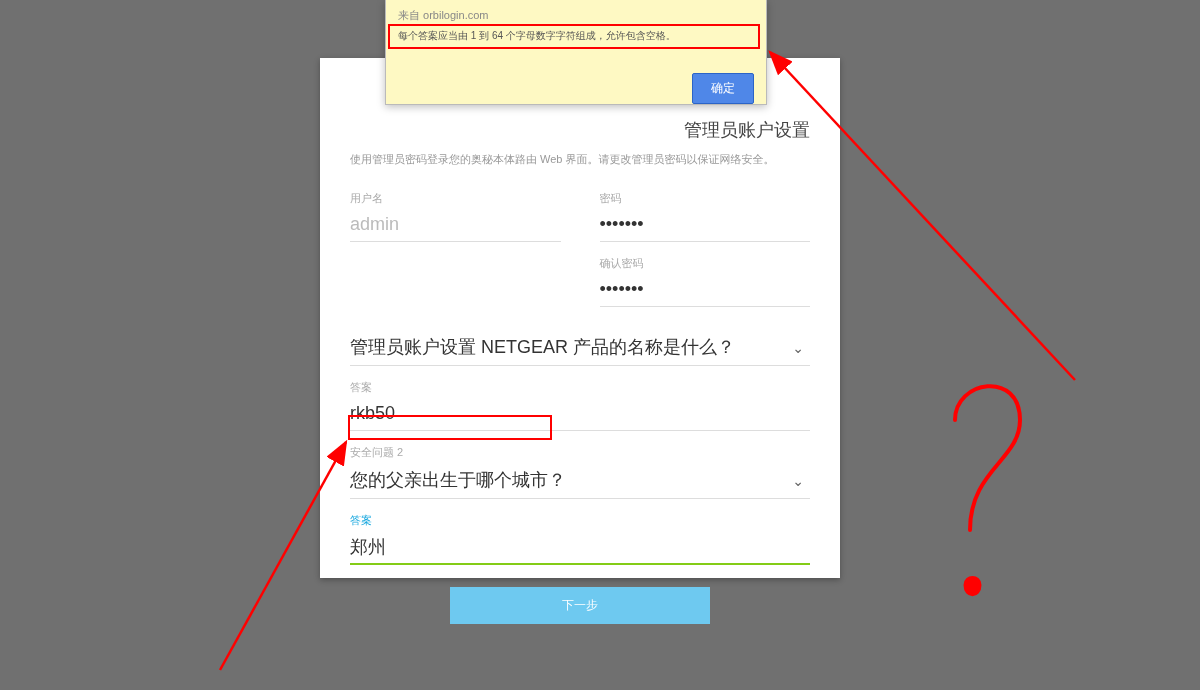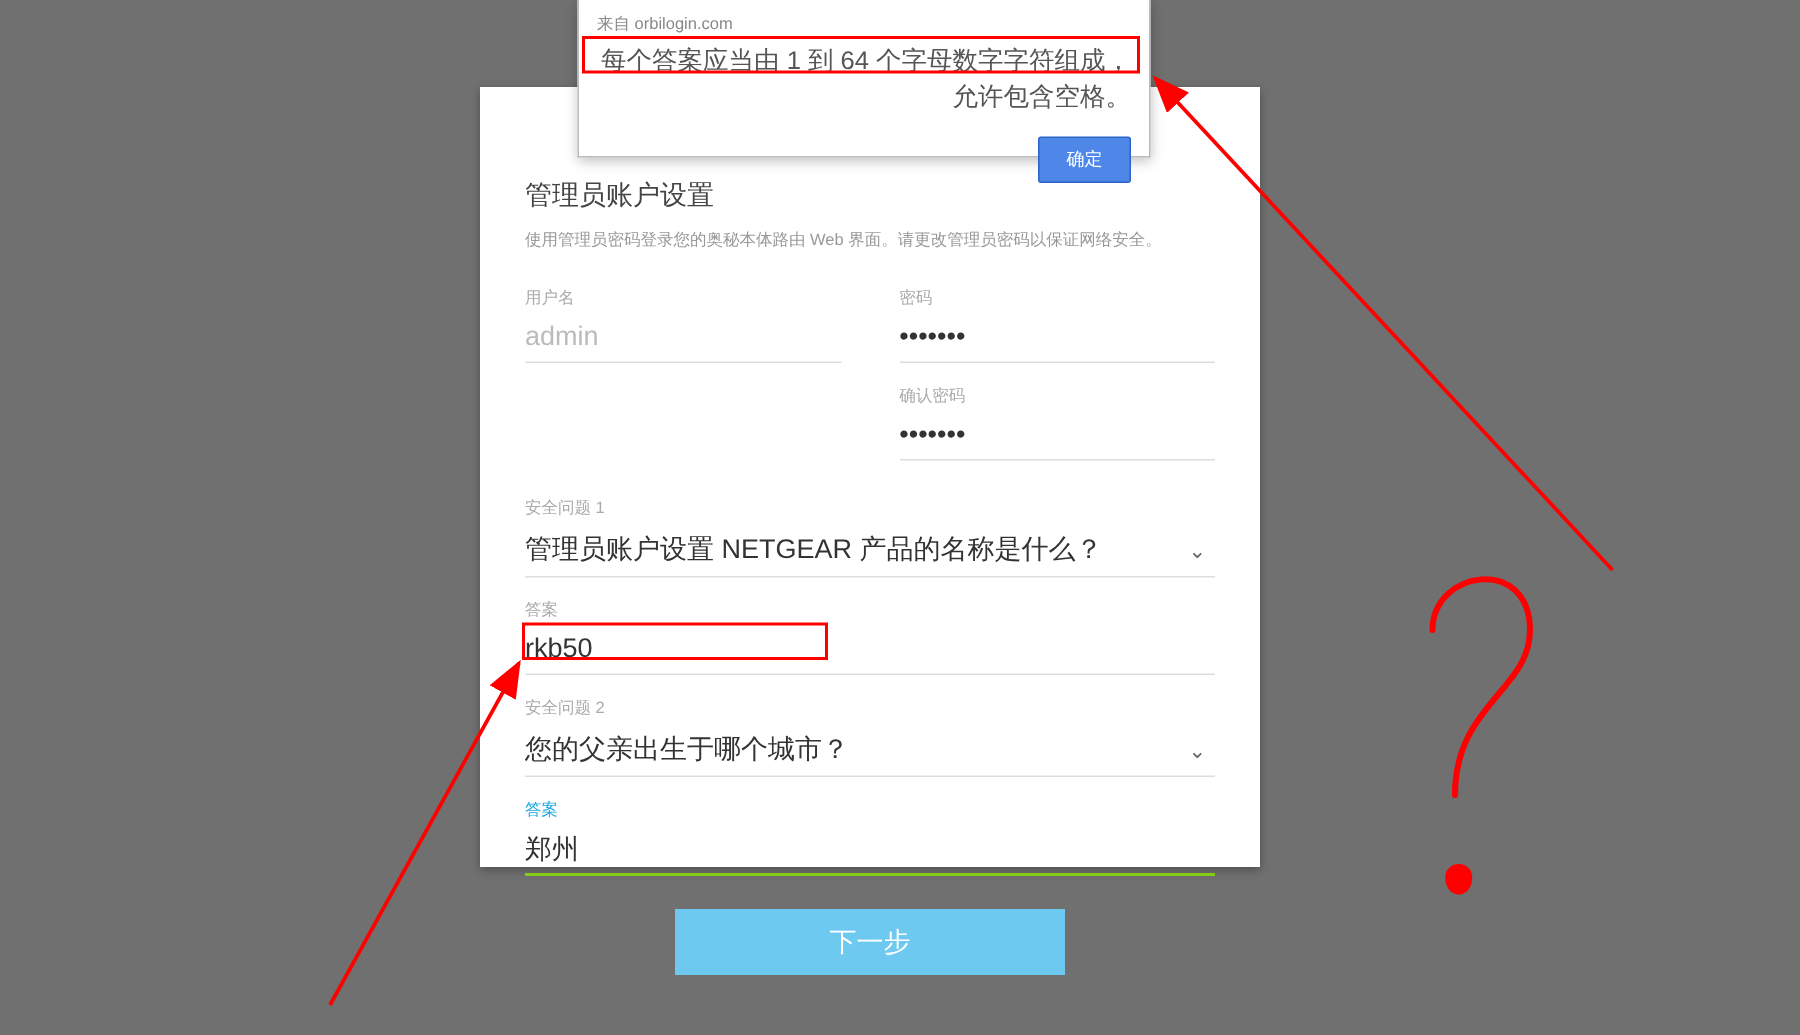--- a/index.html
+++ b/index.html
@@ -15,41 +15,41 @@
     box-shadow: 0 2px 6px rgba(0,0,0,0.3);
     padding: 60px 30px 20px 30px;
   }
 
   .dialog {
     position: absolute;
     left: 385px;
     top: 0;
     width: 382px;
     height: 105px;
-    background: #ffffff;
+    background: #fef9c3;
     border: 1px solid #bababa;
     border-top: none;
     padding: 8px 12px 10px 12px;
     box-shadow: 0 2px 8px rgba(0,0,0,0.25);
     z-index: 10;
   }
   .dialog-from { font-size: 11px; color: #888; margin-bottom: 6px; }
-  .dialog-msg { font-size: 17px; color: #555; margin-bottom: 14px; line-height: 1.4; text-align: right; }
+  .dialog-msg { font-size: 10px; color: #555; margin-bottom: 30px; line-height: 1.4; }
   .dialog-btn {
     float: right;
     background: #4f87e8;
     color: #fff;
     border: 1px solid #2b64c7;
     padding: 6px 18px;
     font-size: 12px;
     cursor: pointer;
     border-radius: 2px;
   }
 
-  .card h2 { text-align: left; font-size: 18px; font-weight: 400; color: #444; margin-bottom: 10px; }
+  .card h2 { text-align: right; font-size: 18px; font-weight: 400; color: #444; margin-bottom: 10px; }
   .card .desc { text-align: left; font-size: 11px; color: #999; margin-bottom: 24px; }
 
   .row { display: flex; gap: 39px; margin-bottom: 10px; }
   .col { flex: 1; }
 
   .field { margin-bottom: 14px; }
   .field-label { font-size: 11px; color: #aaa; display: block; margin-bottom: 4px; }
   .field-label.active { color: #19a8df; }
   .field-value, .field-input {
     border: none;
@@ -68,21 +68,21 @@
   .chev { position: absolute; right: 6px; bottom: 10px; font-size: 14px; color: #666; }
 
   .next-btn {
     display: block;
     margin: 22px auto 0 auto;
     width: 260px;
     padding: 10px 0;
     background: #6ec9f0;
     color: #fff;
     border: none;
-    font-size: 18px;
+    font-size: 12px;
     cursor: pointer;
   }
 
   
   .anno-box {
     position: absolute;
     border: 2px solid #ff0000;
     pointer-events: none;
     z-index: 20;
   }
@@ -117,21 +117,20 @@
         <input class="field-input" type="text" value="•••••••" style="">
       </div>
       <div class="field">
         <span class="field-label">确认密码</span>
         <input class="field-input" type="text" value="•••••••" style="">
       </div>
     </div>
   </div>
 
   <div class="field select-row">
-    <span class="field-label">安全问题 1</span>
     <div class="field-value">管理员账户设置 NETGEAR 产品的名称是什么？</div>
     <span class="chev">⌄</span>
   </div>
 
   <div class="field">
     <span class="field-label">答案</span>
     <input class="field-input" type="text" value="rkb50" style="">
   </div>
 
   <div class="field select-row">

